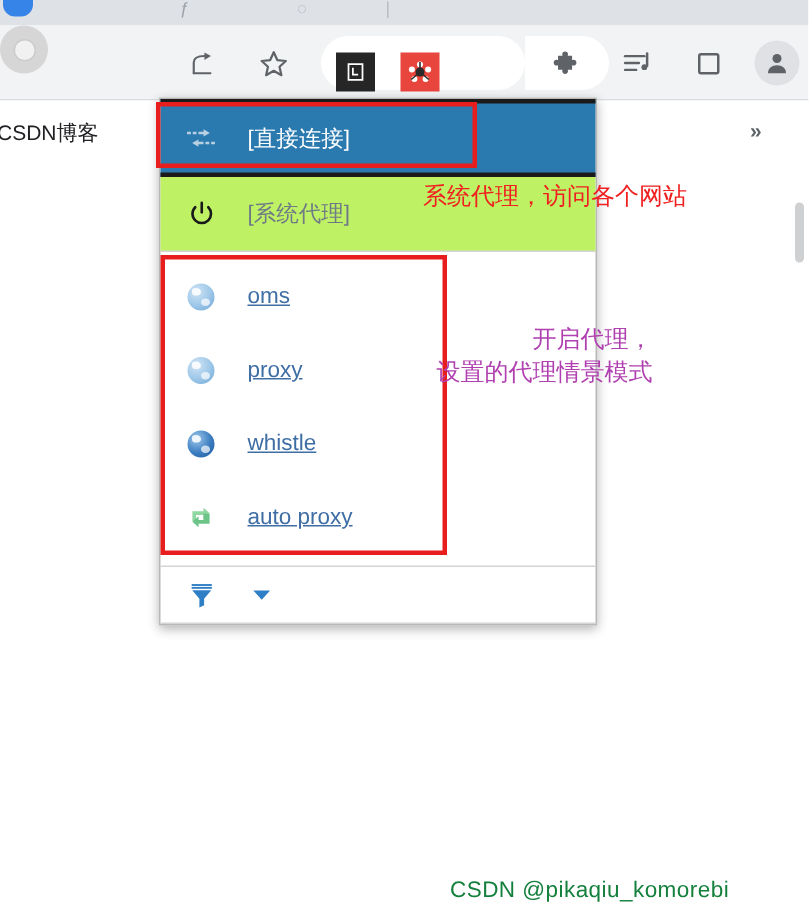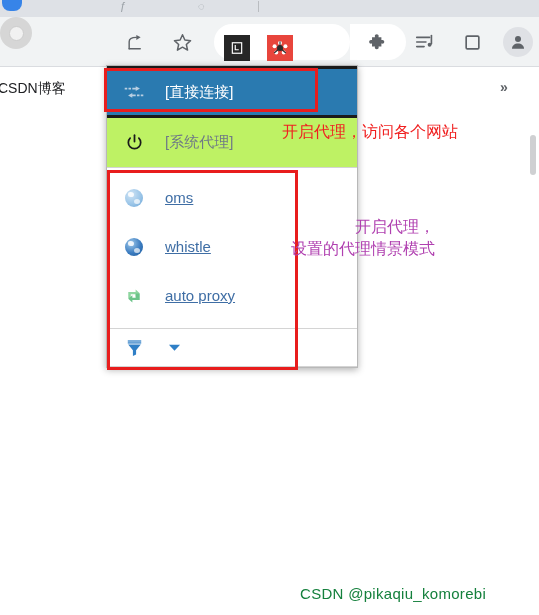--- a/index.html
+++ b/index.html
@@ -155,21 +155,21 @@
     right: 3px; top: 68px;
     width: 6px; height: 40px;
     background: #cfd0d2;
     border-radius: 3px;
   }
 
   
   #omega-menu {
     position: absolute;
     left: 106px; top: 65px;
-    width: 252px;
+    width: 292px;
     background: #ffffff;
     border: 1px solid #b8b8b8;
     box-shadow: 0 2px 7px rgba(0,0,0,.30);
     font-size: 15px;
     color: #3f6ea5;
     z-index: 20;
   }
   .menu-item {
     position: relative;
     height: 50px;
@@ -393,20 +393,26 @@
 
   <div id="profiles-group">
 
     <div class="menu-item">
       <span class="m-icon">
           <span class="globe light"></span>
         </span>
       <span class="m-label">oms</span>
     </div>
 
+    <div class="menu-item">
+      <span class="m-icon">
+          <span class="globe light"></span>
+        </span>
+      <span class="m-label">proxy</span>
+    </div>
 
     <div class="menu-item">
       <span class="m-icon">
           <span class="globe dark"></span>
         </span>
       <span class="m-label">whistle</span>
     </div>
 
     <div class="menu-item">
       <span class="m-icon">
@@ -432,17 +438,17 @@
           <path d="M1 1.5h12L7 8z" fill="#2f7fc6"></path>
         </svg>
     </span>
     <span class="m-label"></span>
   </div>
 
 </div>
 
 <div class="annot-box" id="annot-box-direct"></div>
 <div class="annot-box" id="annot-box-profiles"></div>
-<div class="annot-text" id="annot-text-direct">开启代理，访问各个网站</div>
+<div class="annot-text" id="annot-text-direct">系统代理，访问各个网站</div>
 <div class="annot-text" id="annot-text-proxy">开启代理，
 设置的代理情景模式</div>
 
 <div id="watermark">CSDN @pikaqiu_komorebi</div>
 
 </body></html>

